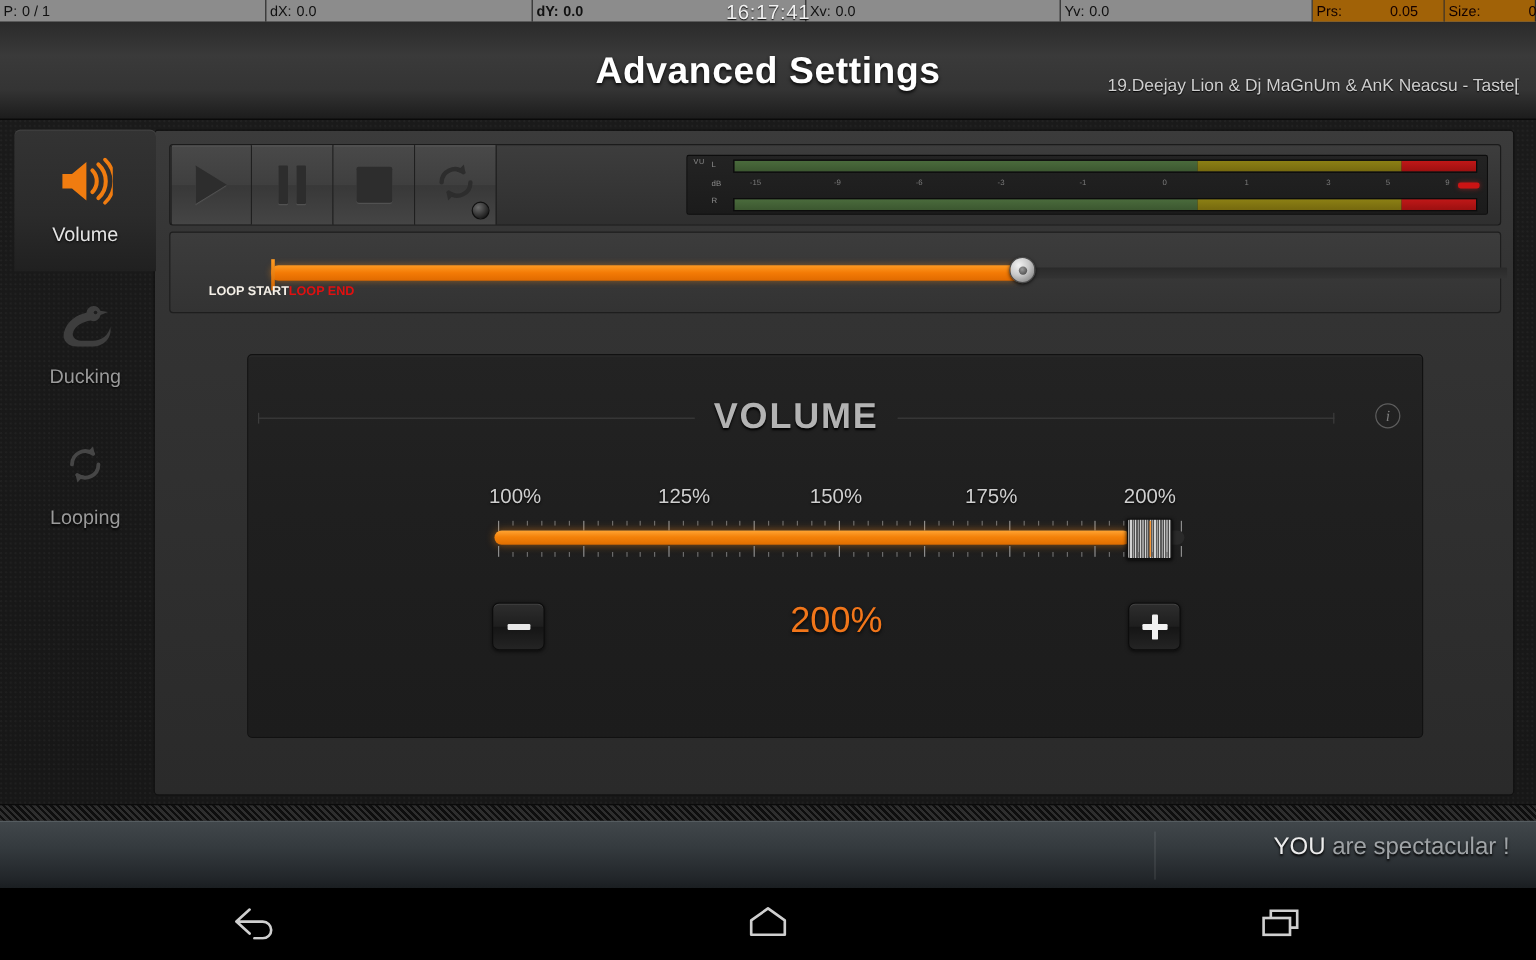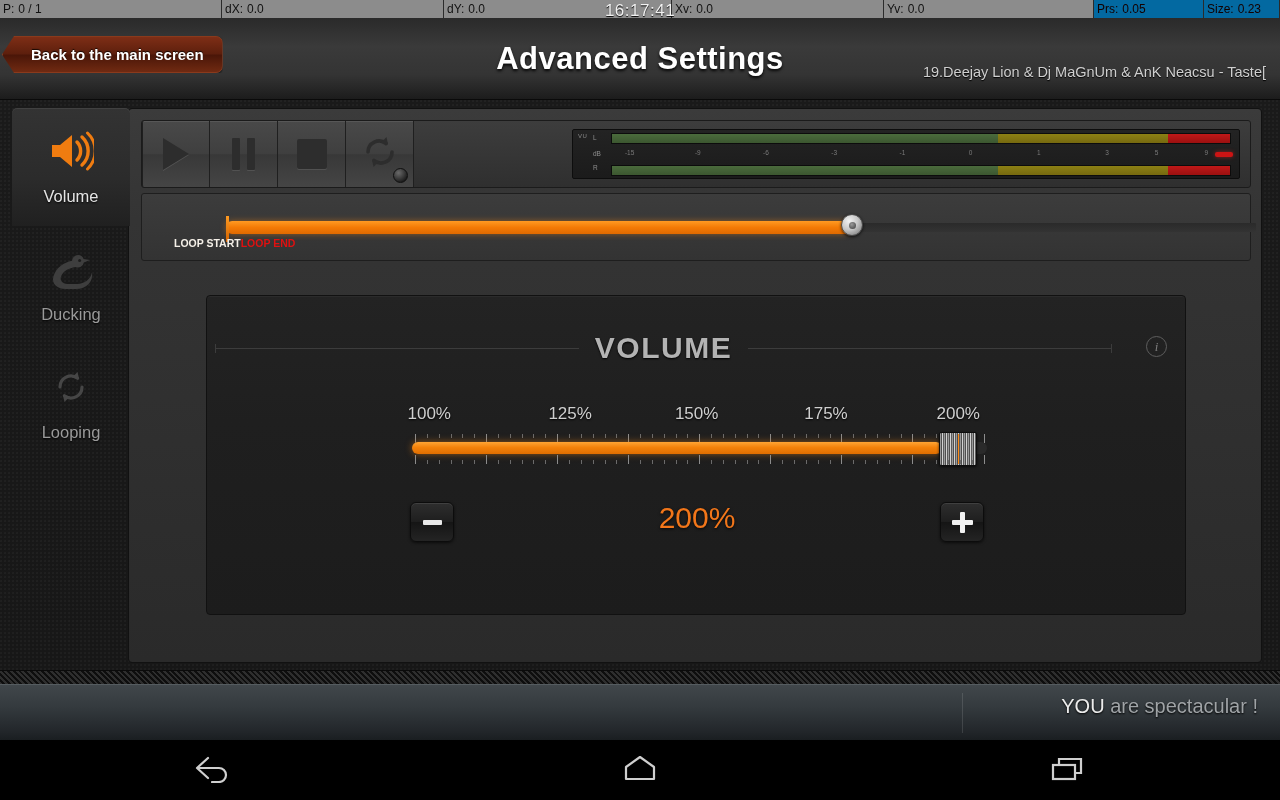--- a/index.html
+++ b/index.html
@@ -19,25 +19,25 @@
     font-size: 12px; color: #111;
     z-index: 40;
   }
   .sb-cell {
     display: flex; align-items: center;
     padding: 0 3px;
     border-right: 1px solid #2b2b2b;
     white-space: nowrap;
     line-height: 18px;
   }
-  .sb-cell.hl { background: #0369a1; color: #120000; }
+  .sb-cell.hl { background: #a16207; color: #120000; gap: 36px; }
   .sb-cell.hl .sb-val { color: #150000; }
   .sb-w1 { width: 222px; }
   .sb-w2 { width: 222px; }
-  .sb-w3 { width: 228px; }
+  .sb-w3 { width: 228px; font-weight: bold; }
   .sb-w4 { width: 212px; }
   .sb-w5 { width: 210px; }
   .sb-w6 { width: 110px; }
   .sb-w7 { width: 76px; }
   .sb-label { margin-right: 4px; }
   #clock {
     position: absolute; left: 0; top: 0; width: 1280px;
     text-align: center; line-height: 22px; height: 22px;
     color: #f2f2f2; font-size: 17px; letter-spacing: 0.5px;
     pointer-events: none; z-index: 45;
@@ -418,23 +418,20 @@
       <span class="sb-val">0.05</span>
     </div>
     <div class="sb-cell sb-w7 hl">
       <span class="sb-label">Size:</span>
       <span class="sb-val">0.23</span>
     </div>
   </div>
   <div id="clock">16:17:41</div>
 
   <div id="header">
-    <div id="back-btn">
-      <span>Back to the main screen</span>
-    </div>
     <div id="page-title">Advanced Settings</div>
     <div id="track-title">19.Deejay Lion &amp; Dj MaGnUm &amp; AnK Neacsu  - Taste[</div>
   </div>
 
   <div id="body-area"></div>
 
   <div id="sidebar">
 
     <div class="side-item active">
       <div class="side-icon">

